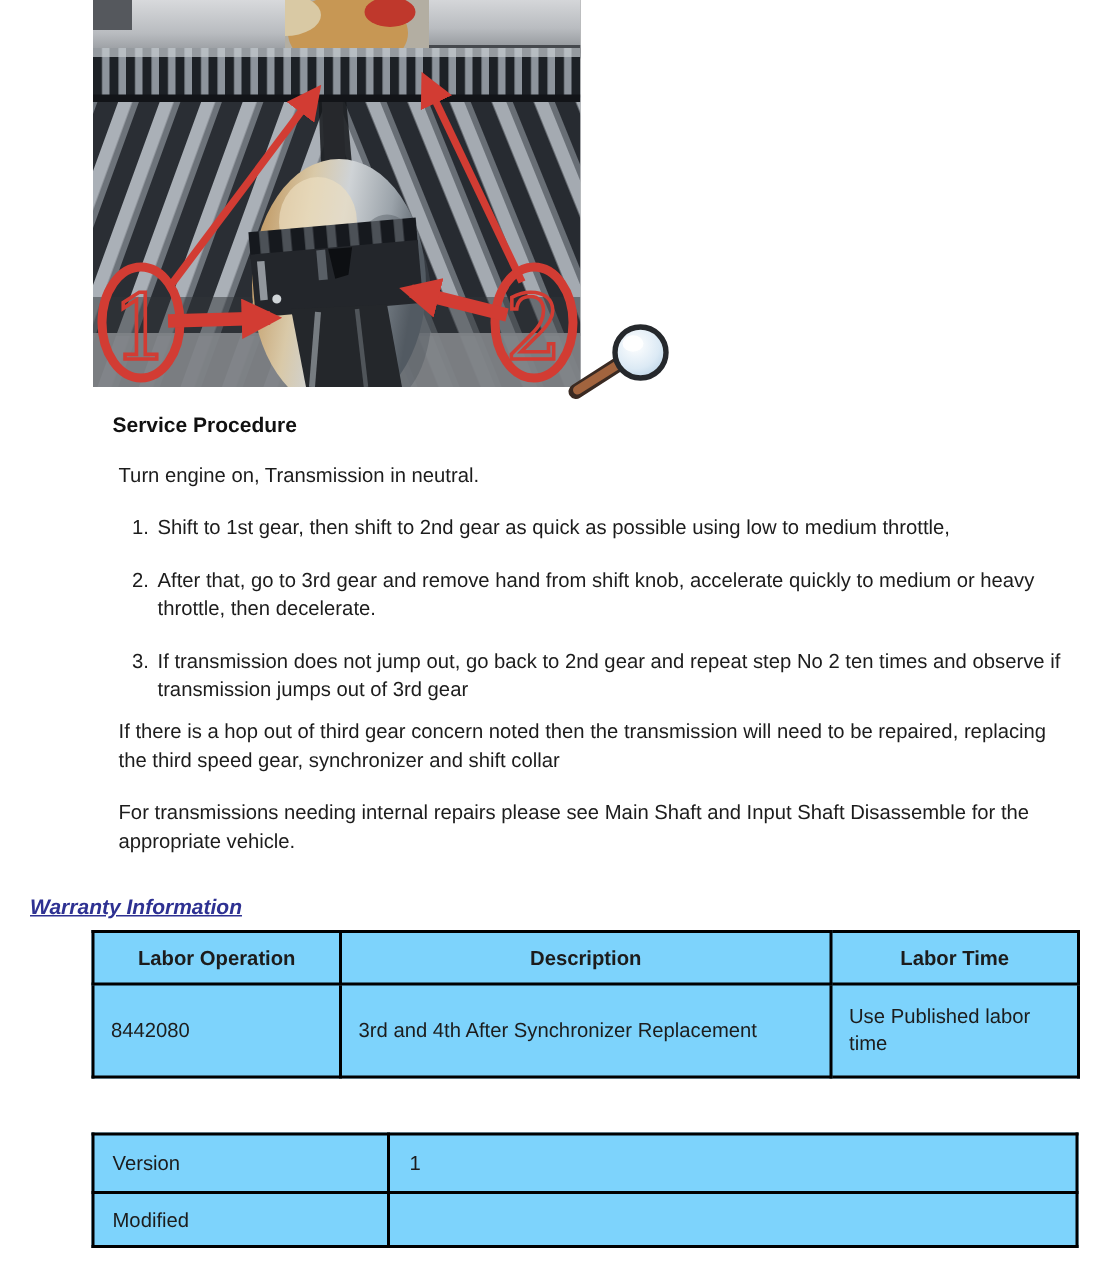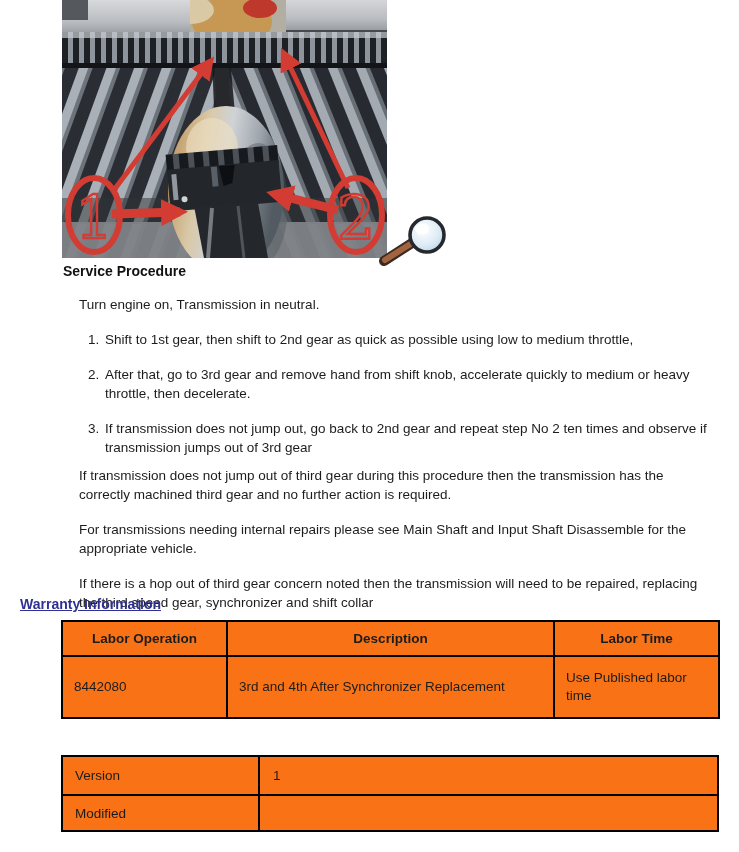--- a/index.html
+++ b/index.html
@@ -6,33 +6,33 @@
   body{
     width:739px;height:852px;background:#ffffff;position:relative;overflow:hidden;
     font-family:"Liberation Sans",sans-serif;color:#1c1c1c;
   }
   .page{position:absolute;inset:0;}
   
   .photo{position:absolute;left:62px;top:0;width:325px;height:258px;overflow:hidden;background:#85898e;}
   .magnifier{position:absolute;left:378px;top:208px;width:74px;height:60px;}
   
   .content{position:absolute;left:63px;top:262px;width:658px;font-size:13.5px;line-height:19px;}
-  .content h2{font-size:14px;line-height:18px;font-weight:bold;margin:0;color:#111;}
+  .content h2{font-size:14px;line-height:18px;font-weight:bold;margin:12px;color:#111;}
   .content p{margin:16px;}
   .content p.intro{margin-top:15px;}
   .content ol{margin:12px 0 0 0;padding:0 0 0 40px;}
   .content ol li{margin:16px 0 9px 0;padding-left:2px;}
   .content p.para{margin-top:9px;}
   
   .warranty-heading{
     position:absolute;left:20px;top:596px;font-size:14px;font-weight:bold;
-    color:#2e3192;text-decoration:underline;cursor:pointer;
+    color:#2e3192;text-decoration:underline;cursor:pointer;font-style:italic;
   }
   
-  table{border-collapse:collapse;position:absolute;table-layout:fixed;background:#f97316;}
+  table{border-collapse:collapse;position:absolute;table-layout:fixed;background:#7dd3fc;}
   th,td{border:2px solid #000;font-size:13.5px;overflow:hidden;}
   .warranty{left:61px;top:620px;width:657px;}
   .warranty th{height:33px;text-align:center;font-weight:bold;padding:0 6px;}
   .warranty td{height:52px;padding:4px 11px;vertical-align:middle;text-align:left;line-height:18px;}
   .version{left:61px;top:755px;width:656px;}
   .version th{text-align:left;font-weight:normal;padding:0 0 0 12px;height:37px;}
   .version tr:last-child th,.version tr:last-child td{height:34px;}
   .version td{padding:0 0 0 13px;text-align:left;}
 </style>
 </head>
@@ -150,23 +150,22 @@
   </div>
 
   <div class="content">
     <h2>Service Procedure</h2>
     <p class="intro">Turn engine on, Transmission in neutral.</p>
     <ol>
       <li>Shift to 1st gear, then shift to 2nd gear as quick as possible using low to medium throttle,</li>
       <li>After that, go to 3rd gear and remove hand from shift knob, accelerate quickly to medium or heavy throttle, then decelerate.</li>
       <li>If transmission does not jump out, go back to 2nd gear and repeat step No 2 ten times and observe if transmission jumps out of 3rd gear</li>
     </ol>
-    <p class="para">If transmission does not jump out of third gear during this procedure then the transmission has the correctly machined third gear and no further action is required.</p>
+    <p class="para">If there is a hop out of third gear concern noted then the transmission will need to be repaired, replacing the third speed gear, synchronizer and shift collar</p>
     <p class="para">For transmissions needing internal repairs please see Main Shaft and Input Shaft Disassemble for the appropriate vehicle.</p>
-    <p class="para">If there is a hop out of third gear concern noted then the transmission will need to be repaired, replacing the third speed gear, synchronizer and shift collar</p>
   </div>
 
   <a class="warranty-heading">Warranty Information</a>
 
   <table class="warranty">
     <colgroup>
         <col style="width:165px">
         <col style="width:327px">
         <col style="width:165px">
       </colgroup>

